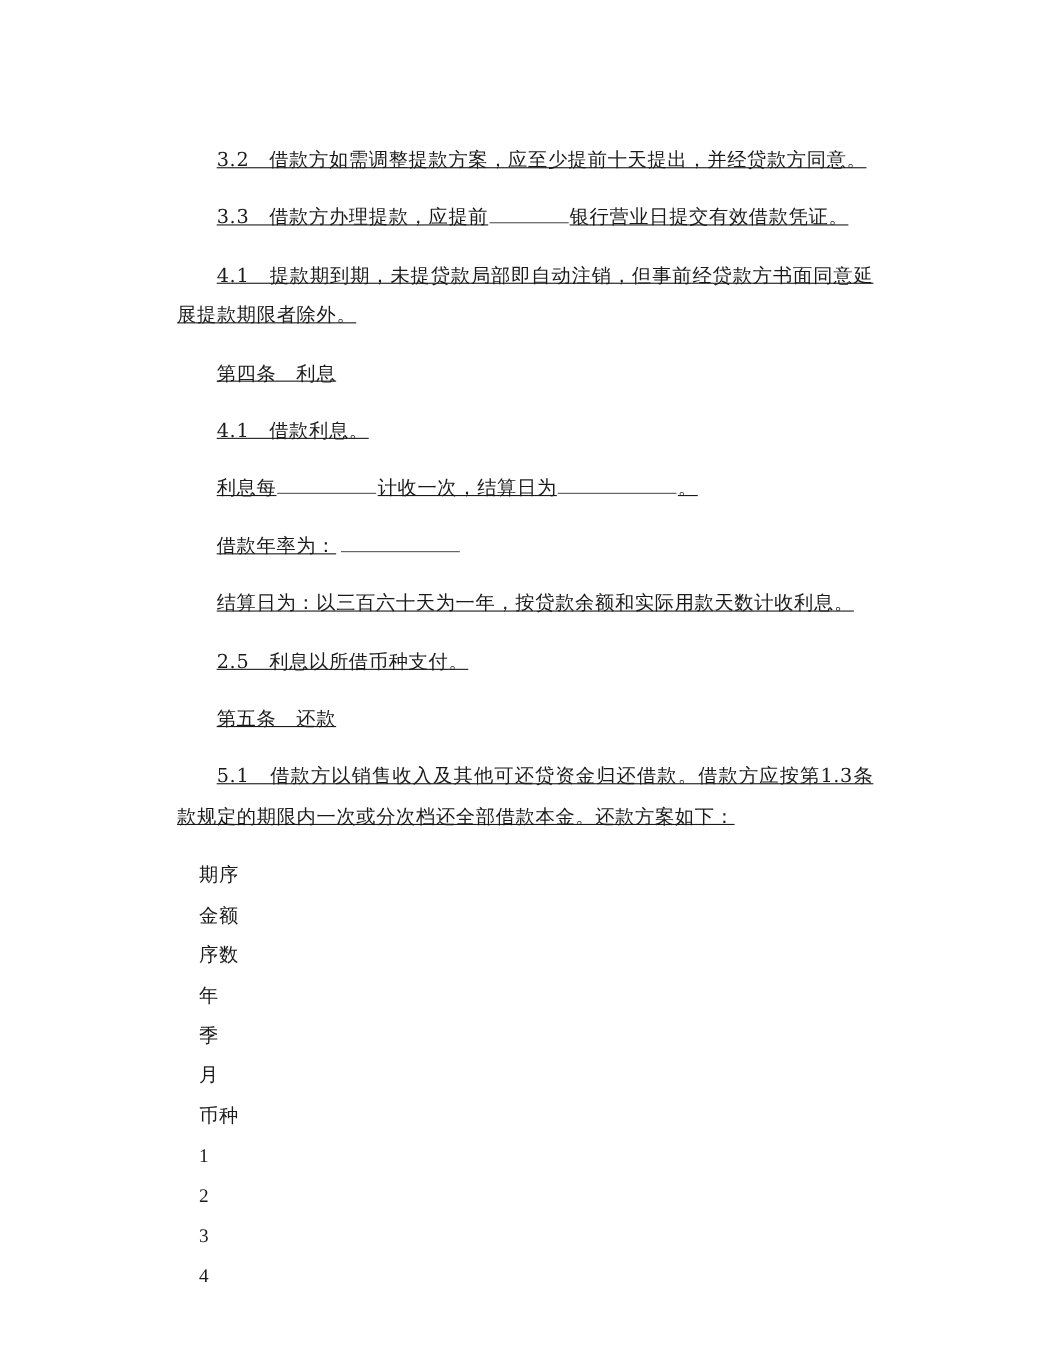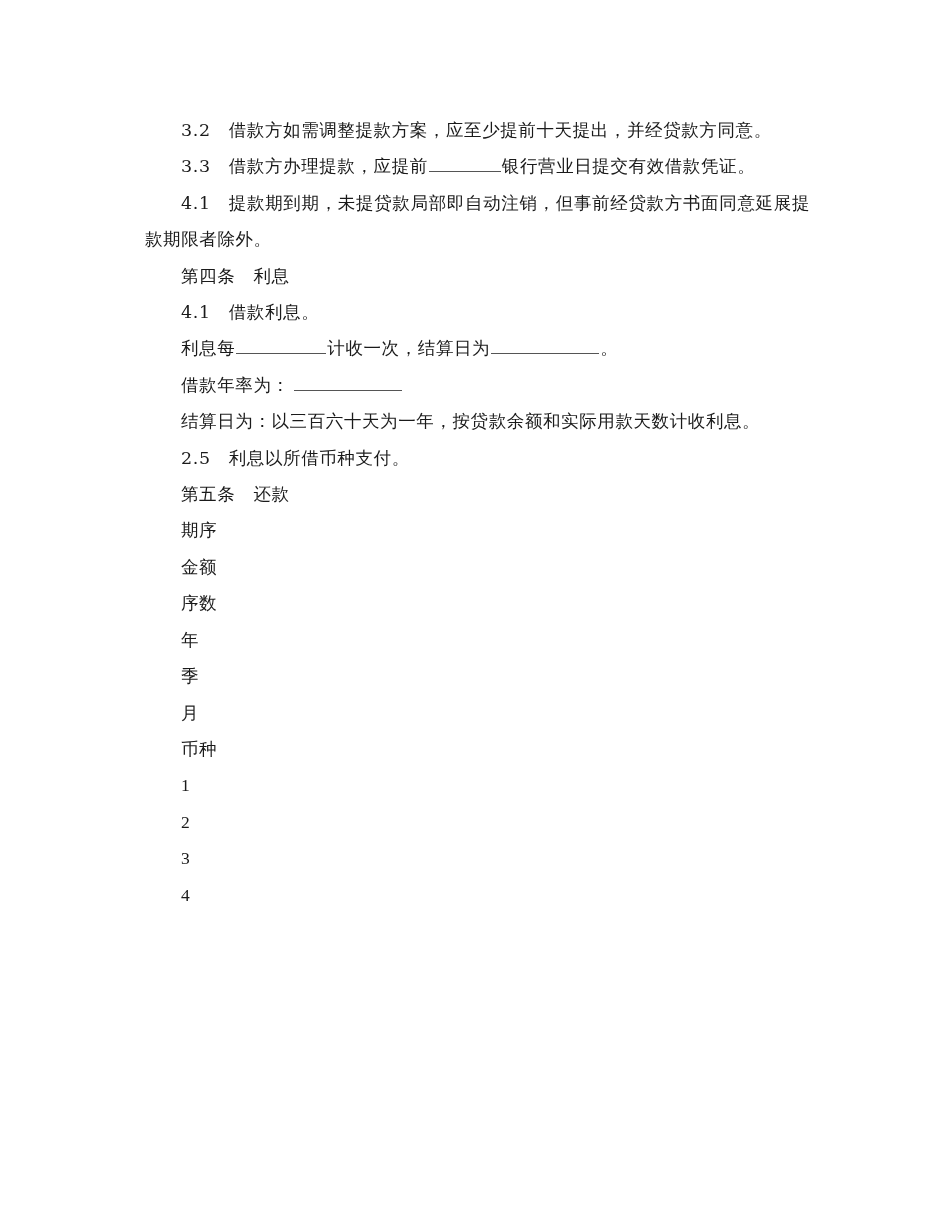--- a/index.html
+++ b/index.html
@@ -17,24 +17,25 @@
   }
   .page {
     position: absolute;
     left: 145px;
     top: 112px;
     width: 665px;
     font-size: 17.5px;
     line-height: 36.4px;
   }
   .p {
-    margin: 0;
+    margin: 16px;
     padding: 0;
     text-align: justify;
     letter-spacing: 0.6px;
+    text-decoration: underline;
   }
   .indent {
     text-indent: 36px;
   }
   .blank {
     display: inline-block;
     border-bottom: 1px solid #555;
     height: 1em;
     vertical-align: baseline;
     margin: 0 1px;
@@ -65,20 +66,21 @@
 
   <p class="p indent"><span>借款年率为：</span><span class="blank" style="width:108px; margin-left:4px"></span></p>
 
   <p class="p indent">结算日为：以三百六十天为一年，按贷款余额和实际用款天数计收利息。</p>
 
 
   <p class="p indent">2.5　利息以所借币种支付。</p>
 
   <p class="p indent">第五条　还款</p>
 
+  <p class="p indent">5.1　借款方以销售收入及其他可还贷资金归还借款。借款方应按第1.3条款规定的期限内一次或分次档还全部借款本金。还款方案如下：</p>
 
   <div>
     <p class="cell">期序</p>
     <p class="cell">金额</p>
     <p class="cell">序数</p>
     <p class="cell">年</p>
     <p class="cell">季</p>
     <p class="cell">月</p>
     <p class="cell">币种</p>
     <p class="cell">1</p>

